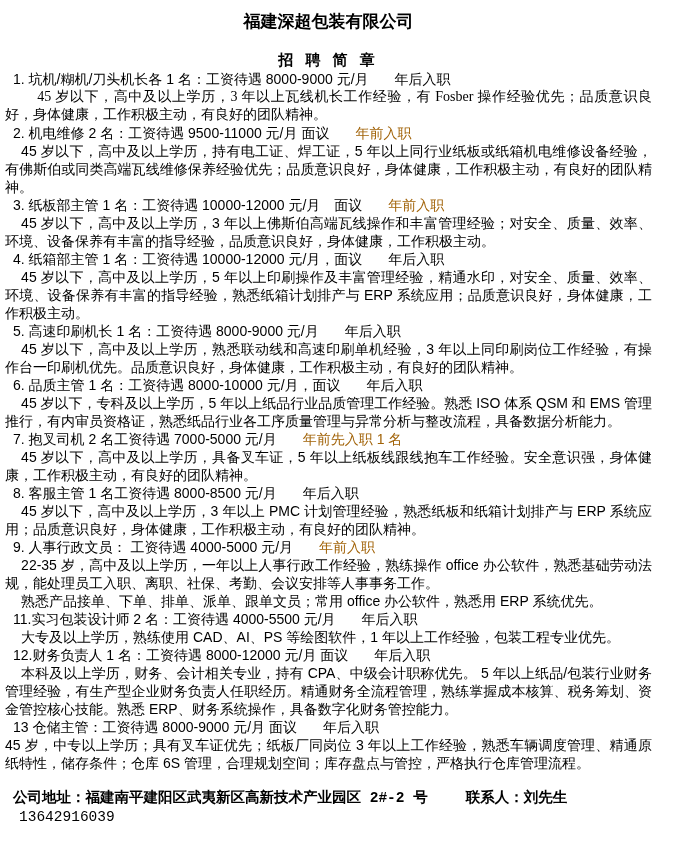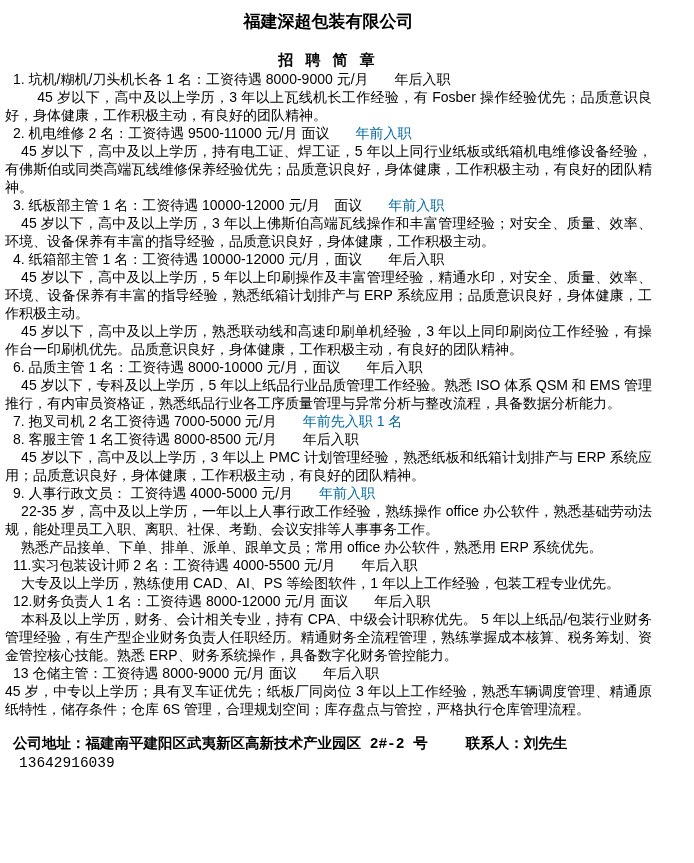--- a/index.html
+++ b/index.html
@@ -37,30 +37,30 @@
   .job-heading {
     font-size: 14px;
     line-height: 18px;
     margin-left: 8px;
   }
   .status {
     font-weight: normal;
     margin-left: 26px;
     white-space: nowrap;
   }
-  .status.red { color: #0369a1; }
+  .status.red { color: #a16207; }
   .job-desc {
     font-size: 14px;
     line-height: 18px;
     margin: 0;
     text-align: justify;
   }
   .ind0 { text-indent: 0; }
   .ind1 { text-indent: 1.15em; }
-  .ind2 { text-indent: 2.3em; }
+  .ind2 { text-indent: 2.3em; font-family: Liberation Serif, serif; }
   .footer {
     margin-top: 17px;
     margin-left: 8px;
     font-size: 14.5px;
     line-height: 19px;
     font-family: Liberation Mono, monospace;
   }
   .bold { font-weight: bold; }
   .footer .contact-label { margin-left: 38px; }
   .footer .phone { margin-left: 6px; font-weight: normal; }
@@ -87,30 +87,32 @@
     <div class="job-heading"><span>3. 纸板部主管 1 名：工资待遇 10000-12000 元/月　面议</span><span class="status red">年前入职</span></div>
     <p class="job-desc ind1">45 岁以下，高中及以上学历，3 年以上佛斯伯高端瓦线操作和丰富管理经验；对安全、质量、效率、环境、设备保养有丰富的指导经验，品质意识良好，身体健康，工作积极主动。</p>
   </div>
 
   <div class="job">
     <div class="job-heading"><span>4. 纸箱部主管 1 名：工资待遇 10000-12000 元/月，面议</span><span class="status">年后入职</span></div>
     <p class="job-desc ind1">45 岁以下，高中及以上学历，5 年以上印刷操作及丰富管理经验，精通水印，对安全、质量、效率、环境、设备保养有丰富的指导经验，熟悉纸箱计划排产与 ERP 系统应用；品质意识良好，身体健康，工作积极主动。</p>
   </div>
 
   <div class="job">
+    <div class="job-heading"><span>5. 高速印刷机长 1 名：工资待遇 8000-9000 元/月</span><span class="status">年后入职</span></div>
     <p class="job-desc ind1">45 岁以下，高中及以上学历，熟悉联动线和高速印刷单机经验，3 年以上同印刷岗位工作经验，有操作台一印刷机优先。品质意识良好，身体健康，工作积极主动，有良好的团队精神。</p>
   </div>
 
   <div class="job">
     <div class="job-heading"><span>6. 品质主管 1 名：工资待遇 8000-10000 元/月，面议</span><span class="status">年后入职</span></div>
     <p class="job-desc ind1">45 岁以下，专科及以上学历，5 年以上纸品行业品质管理工作经验。熟悉 ISO 体系 QSM 和 EMS 管理推行，有内审员资格证，熟悉纸品行业各工序质量管理与异常分析与整改流程，具备数据分析能力。</p>
   </div>
 
   <div class="job">
     <div class="job-heading"><span>7. 抱叉司机 2 名工资待遇 7000-5000 元/月</span><span class="status red">年前先入职 1 名</span></div>
+    <p class="job-desc ind1">45 岁以下，高中及以上学历，具备叉车证，5 年以上纸板线跟线抱车工作经验。安全意识强，身体健康，工作积极主动，有良好的团队精神。</p>
   </div>
 
   <div class="job">
     <div class="job-heading"><span>8. 客服主管 1 名工资待遇 8000-8500 元/月</span><span class="status">年后入职</span></div>
     <p class="job-desc ind1">45 岁以下，高中及以上学历，3 年以上 PMC 计划管理经验，熟悉纸板和纸箱计划排产与 ERP 系统应用；品质意识良好，身体健康，工作积极主动，有良好的团队精神。</p>
   </div>
 
   <div class="job">
     <div class="job-heading"><span>9. 人事行政文员： 工资待遇 4000-5000 元/月</span><span class="status red">年前入职</span></div>
     <p class="job-desc ind1">22-35 岁，高中及以上学历，一年以上人事行政工作经验，熟练操作 office 办公软件，熟悉基础劳动法规，能处理员工入职、离职、社保、考勤、会议安排等人事事务工作。</p>

